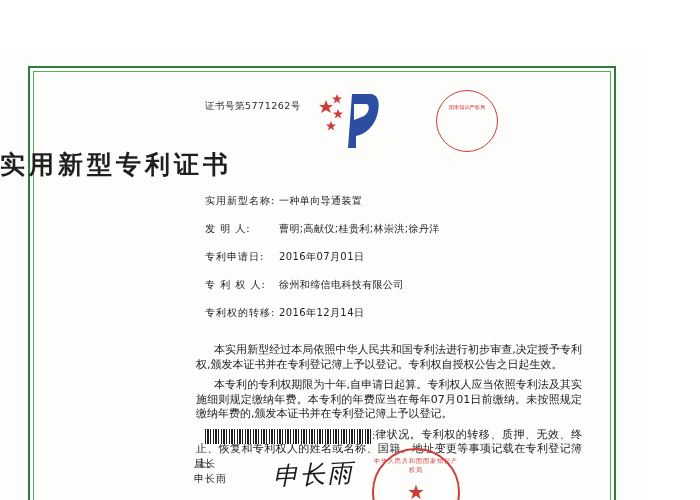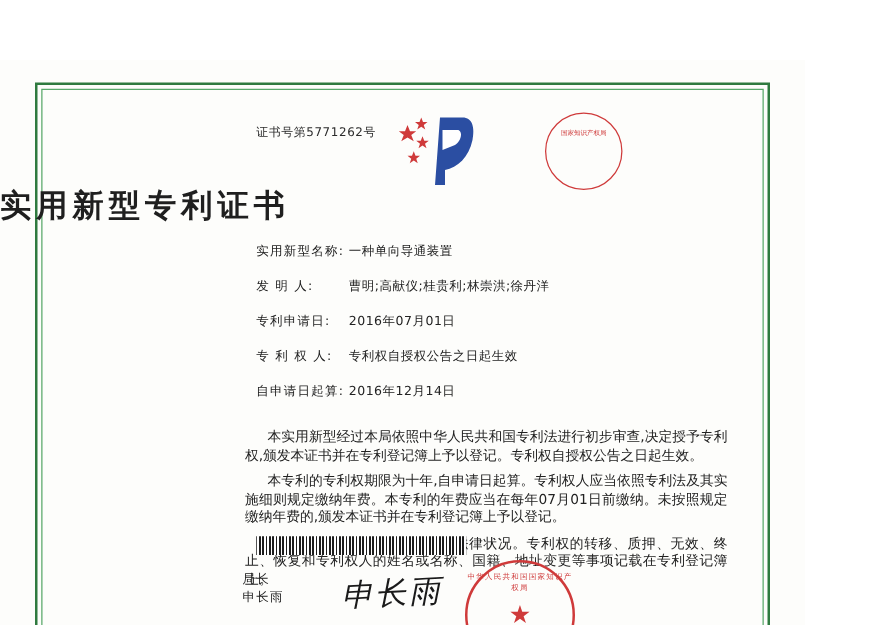--- a/index.html
+++ b/index.html
@@ -259,24 +259,24 @@
     <div class="field-row">
       <div class="field-label">发 明 人:</div>
       <div class="field-value">曹明;高献仪;桂贵利;林崇洪;徐丹洋</div>
     </div>
     <div class="field-row">
       <div class="field-label">专利申请日:</div>
       <div class="field-value">2016年07月01日</div>
     </div>
     <div class="field-row">
       <div class="field-label">专 利 权 人:</div>
-      <div class="field-value">专利权自授权公告之日起生效</div>
-    </div>
-    <div class="field-row">
-      <div class="field-label">自申请日起算:</div>
+      <div class="field-value">徐州和缔信电科技有限公司</div>
+    </div>
+    <div class="field-row">
+      <div class="field-label">专利权的转移:</div>
       <div class="field-value">2016年12月14日</div>
     </div>
   </div>
 
   <div class="body-text">
     <p>本实用新型经过本局依照中华人民共和国专利法进行初步审查,决定授予专利权,颁发本证书并在专利登记簿上予以登记。专利权自授权公告之日起生效。</p>
     <p>本专利的专利权期限为十年,自申请日起算。专利权人应当依照专利法及其实施细则规定缴纳年费。本专利的年费应当在每年07月01日前缴纳。未按照规定缴纳年费的,颁发本证书并在专利登记簿上予以登记。</p>
     <p>专利证书记载专利权登记时的法律状况。专利权的转移、质押、无效、终止、恢复和专利权人的姓名或名称、国籍、地址变更等事项记载在专利登记簿上。</p>
   </div>
 

